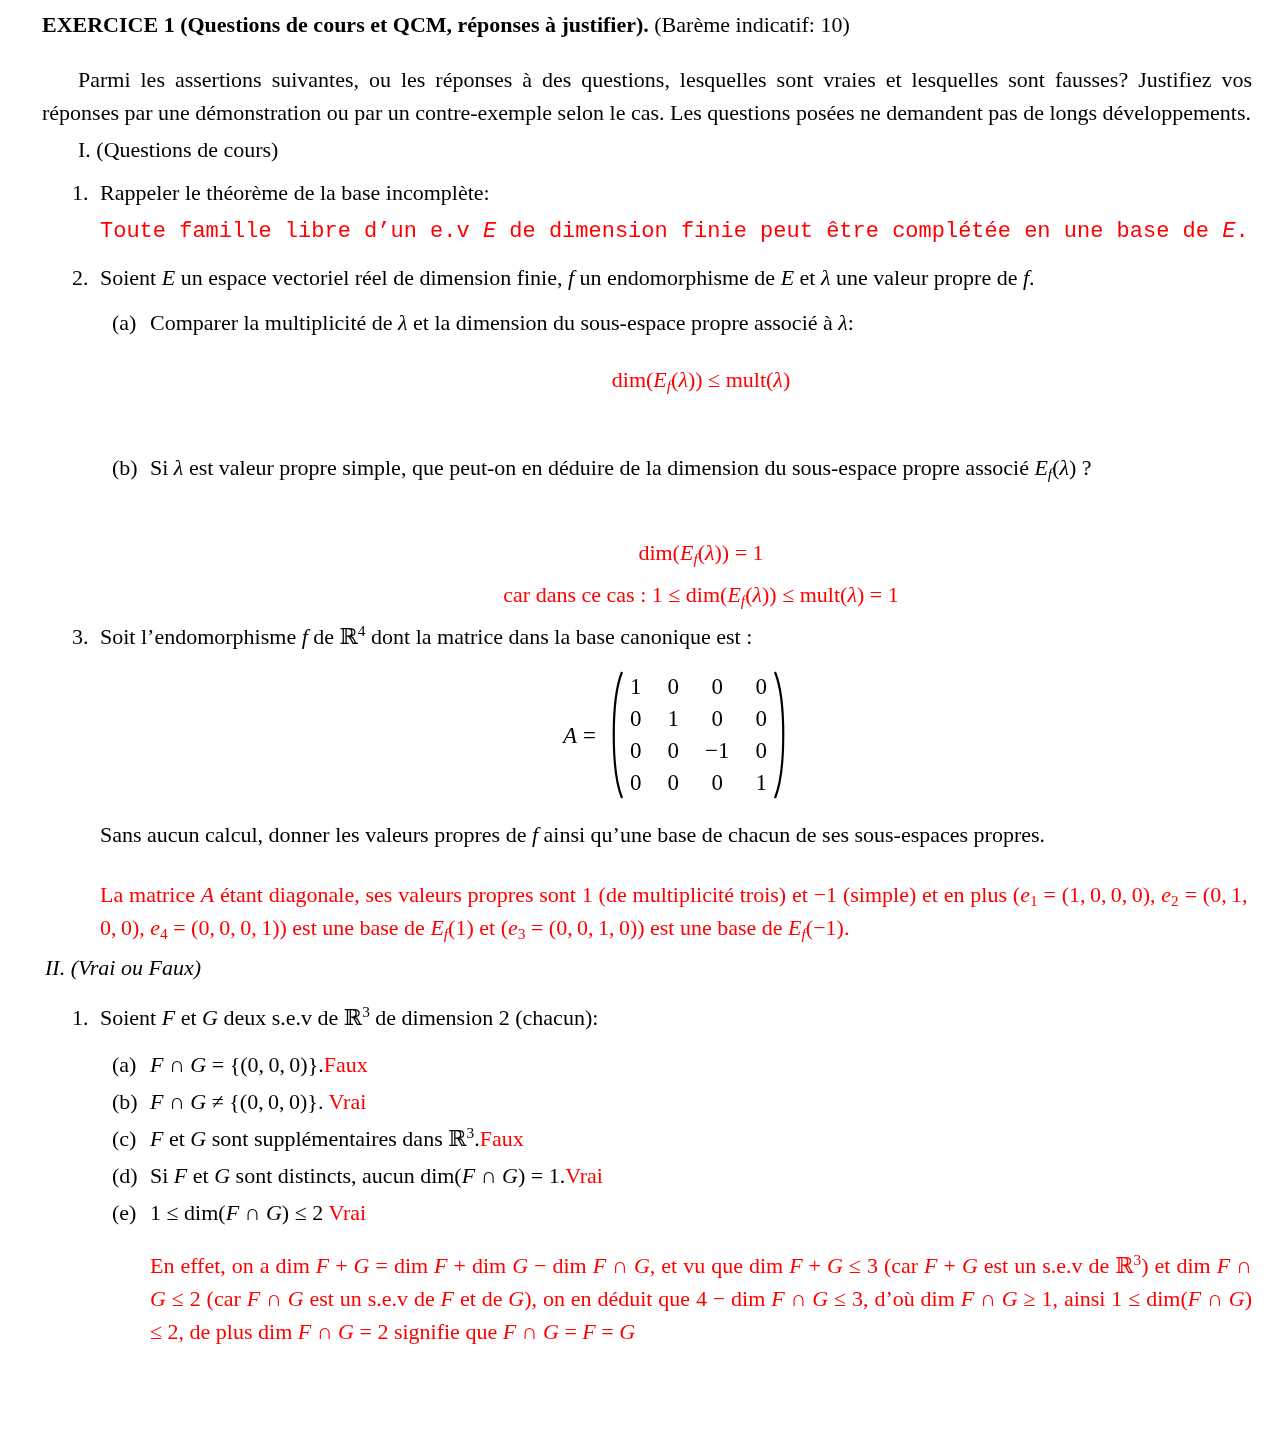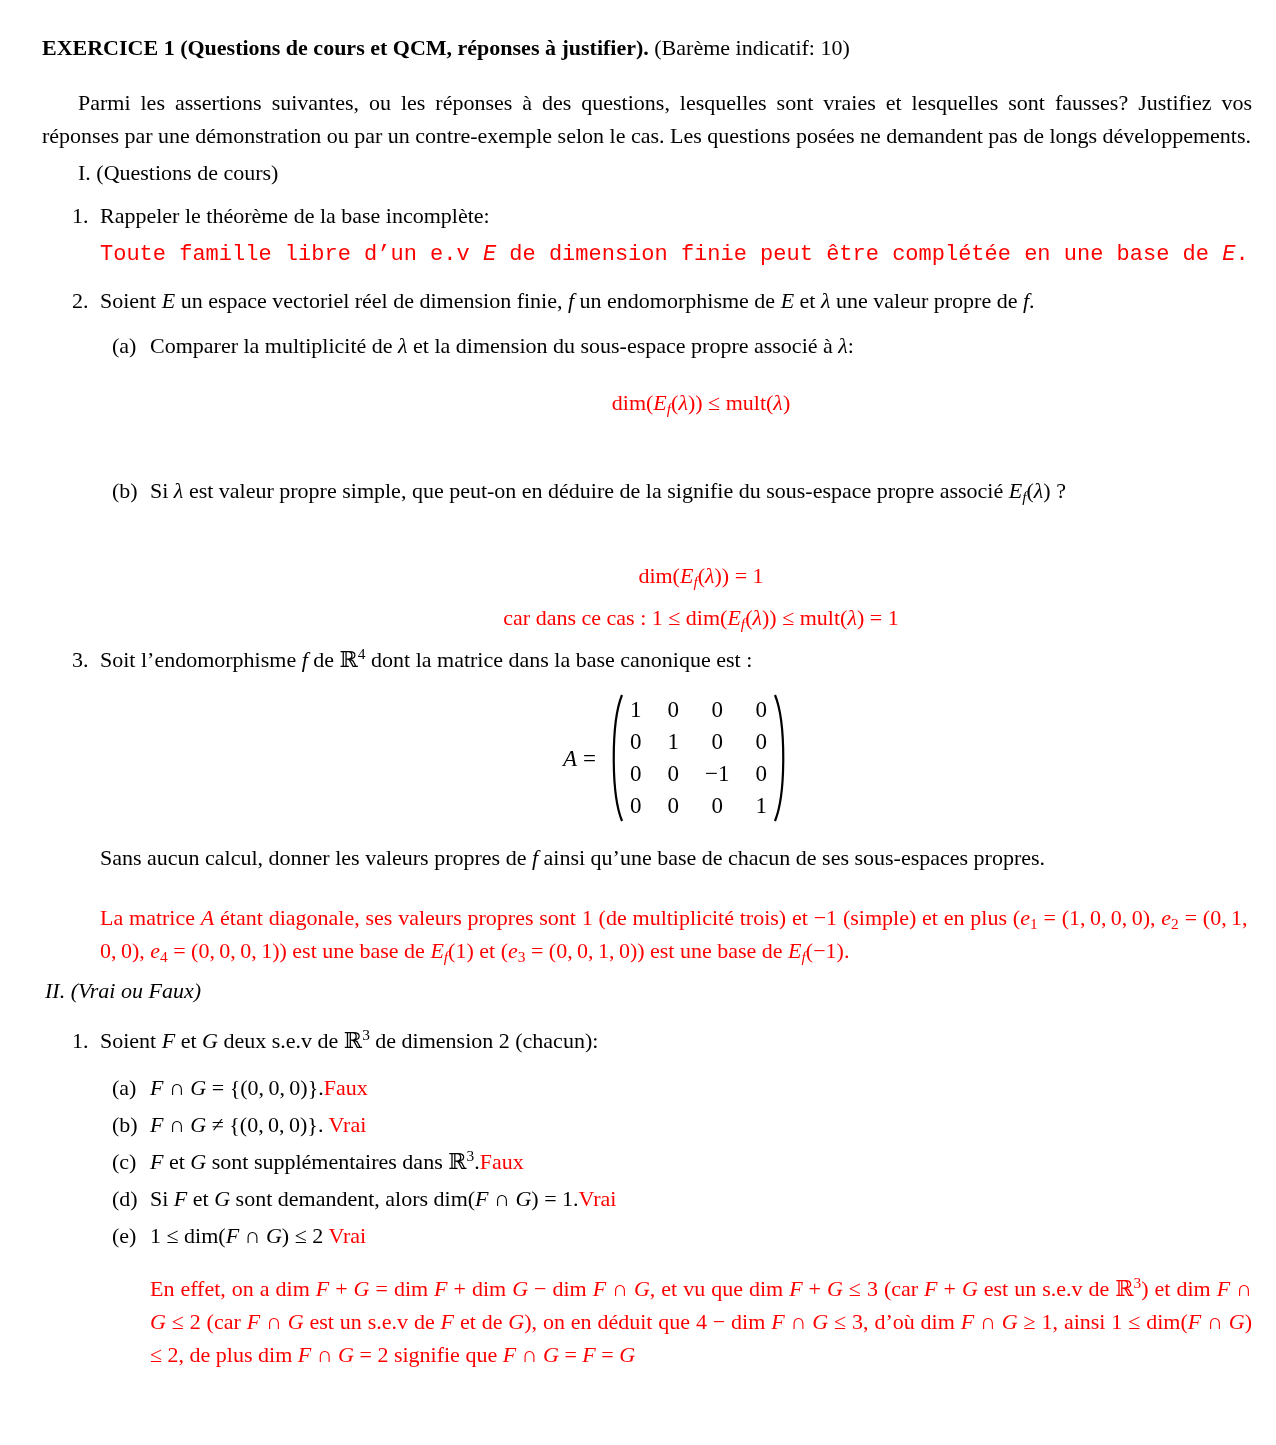--- a/index.html
+++ b/index.html
@@ -2,21 +2,21 @@
 <html lang="fr" style="--red: #fe0000;"><head>
 <meta charset="utf-8">
 <style>
   :root { --red:#fe0000; --ink:#000; }
   html,body { margin:0; padding:0; background:#fff; }
   .page {
     width:1276px; height:1445px; box-sizing:border-box;
     background:#fff; color:var(--ink);
     font-family:"Liberation Serif","DejaVu Serif",serif;
     font-size:22px; line-height:33px;
-    padding:31px 24px 0 42px; overflow:hidden;
+    padding:8px 24px 0 42px; overflow:hidden;
   }
   p { margin:0; }
   .sg-b { font-weight:700; }
   .sg-i { font-style:italic; }
   .sg-red { color:var(--red); }
   .sg-sup { font-size:70%; vertical-align:0.5em; line-height:0; }
   .sg-sub { font-size:70%; vertical-align:-0.28em; line-height:0; }
   .red { color:var(--red); }
 
   .intro { margin-top:22px; text-align:justify; text-indent:36px; }
@@ -87,21 +87,21 @@
         <span class="lbl">(a)</span>
         <div class="sbody">
           <p><span>Comparer la multiplicité de </span><span class="sg-i">λ</span><span> et la dimension du sous-espace propre associé à </span><span class="sg-i">λ</span><span>:</span></p>
           <p class="formula-1 red"><span>dim(</span><span class="sg-i">E</span><span class="sg-i sg-sub">f</span><span>(</span><span class="sg-i">λ</span><span>)) ≤ mult(</span><span class="sg-i">λ</span><span>)</span></p>
         </div>
       </div>
 
       <div class="subitem mt-sb">
         <span class="lbl">(b)</span>
         <div class="sbody">
-          <p><span>Si </span><span class="sg-i">λ</span><span> est valeur propre simple, que peut-on en déduire de la signifie du sous-espace propre associé </span><span class="sg-i">E</span><span class="sg-i sg-sub">f</span><span>(</span><span class="sg-i">λ</span><span>) ?</span></p>
+          <p><span>Si </span><span class="sg-i">λ</span><span> est valeur propre simple, que peut-on en déduire de la dimension du sous-espace propre associé </span><span class="sg-i">E</span><span class="sg-i sg-sub">f</span><span>(</span><span class="sg-i">λ</span><span>) ?</span></p>
           <p class="formula-2 red"><span>dim(</span><span class="sg-i">E</span><span class="sg-i sg-sub">f</span><span>(</span><span class="sg-i">λ</span><span>)) = 1</span></p>
           <p class="note red"><span>car dans ce cas : 1 ≤ dim(</span><span class="sg-i">E</span><span class="sg-i sg-sub">f</span><span>(</span><span class="sg-i">λ</span><span>)) ≤ mult(</span><span class="sg-i">λ</span><span>) = 1</span></p>
         </div>
       </div>
     </div>
   </div>
 
   <div class="item mt-q3">
     <span class="num">3.</span>
     <div class="body">
@@ -160,21 +160,21 @@
       <div class="subitem tf">
         <span class="lbl">(b)</span>
         <p class="sbody"><span class="sg-i">F</span><span> ∩ </span><span class="sg-i">G</span><span> ≠ {(0, 0, 0)}. </span><span class="sg-red">Vrai</span></p>
       </div>
       <div class="subitem tf">
         <span class="lbl">(c)</span>
         <p class="sbody"><span class="sg-i">F</span><span> et </span><span class="sg-i">G</span><span> sont supplémentaires dans </span><span>ℝ</span><span class="sg-sup">3</span><span>.</span><span class="sg-red">Faux</span></p>
       </div>
       <div class="subitem tf">
         <span class="lbl">(d)</span>
-        <p class="sbody"><span>Si </span><span class="sg-i">F</span><span> et </span><span class="sg-i">G</span><span> sont demandent, alors dim(</span><span class="sg-i">F</span><span> ∩ </span><span class="sg-i">G</span><span>) = 1.</span><span class="sg-red">Vrai</span></p>
+        <p class="sbody"><span>Si </span><span class="sg-i">F</span><span> et </span><span class="sg-i">G</span><span> sont distincts, aucun dim(</span><span class="sg-i">F</span><span> ∩ </span><span class="sg-i">G</span><span>) = 1.</span><span class="sg-red">Vrai</span></p>
       </div>
       <div class="subitem tf">
         <span class="lbl">(e)</span>
         <p class="sbody"><span>1 ≤ dim(</span><span class="sg-i">F</span><span> ∩ </span><span class="sg-i">G</span><span>) ≤ 2 </span><span class="sg-red">Vrai</span></p>
       </div>
 
       <p class="justification red"><span>En effet, on a dim </span><span class="sg-i">F</span><span> + </span><span class="sg-i">G</span><span> = dim </span><span class="sg-i">F</span><span> + dim </span><span class="sg-i">G</span><span> − dim </span><span class="sg-i">F</span><span> ∩ </span><span class="sg-i">G</span><span>, et vu que dim </span><span class="sg-i">F</span><span> + </span><span class="sg-i">G</span><span> ≤ 3 (car </span><span class="sg-i">F</span><span> + </span><span class="sg-i">G</span><span> est un s.e.v de </span><span>ℝ</span><span class="sg-sup">3</span><span>) et dim </span><span class="sg-i">F</span><span> ∩ </span><span class="sg-i">G</span><span> ≤ 2 (car </span><span class="sg-i">F</span><span> ∩ </span><span class="sg-i">G</span><span> est un s.e.v de </span><span class="sg-i">F</span><span> et de </span><span class="sg-i">G</span><span>), on en déduit que 4 − dim </span><span class="sg-i">F</span><span> ∩ </span><span class="sg-i">G</span><span> ≤ 3, d’où dim </span><span class="sg-i">F</span><span> ∩ </span><span class="sg-i">G</span><span> ≥ 1, ainsi 1 ≤ dim(</span><span class="sg-i">F</span><span> ∩ </span><span class="sg-i">G</span><span>) ≤ 2, de plus dim </span><span class="sg-i">F</span><span> ∩ </span><span class="sg-i">G</span><span> = 2 signifie que </span><span class="sg-i">F</span><span> ∩ </span><span class="sg-i">G</span><span> = </span><span class="sg-i">F</span><span> = </span><span class="sg-i">G</span></p>
     </div>
   </div>
 

